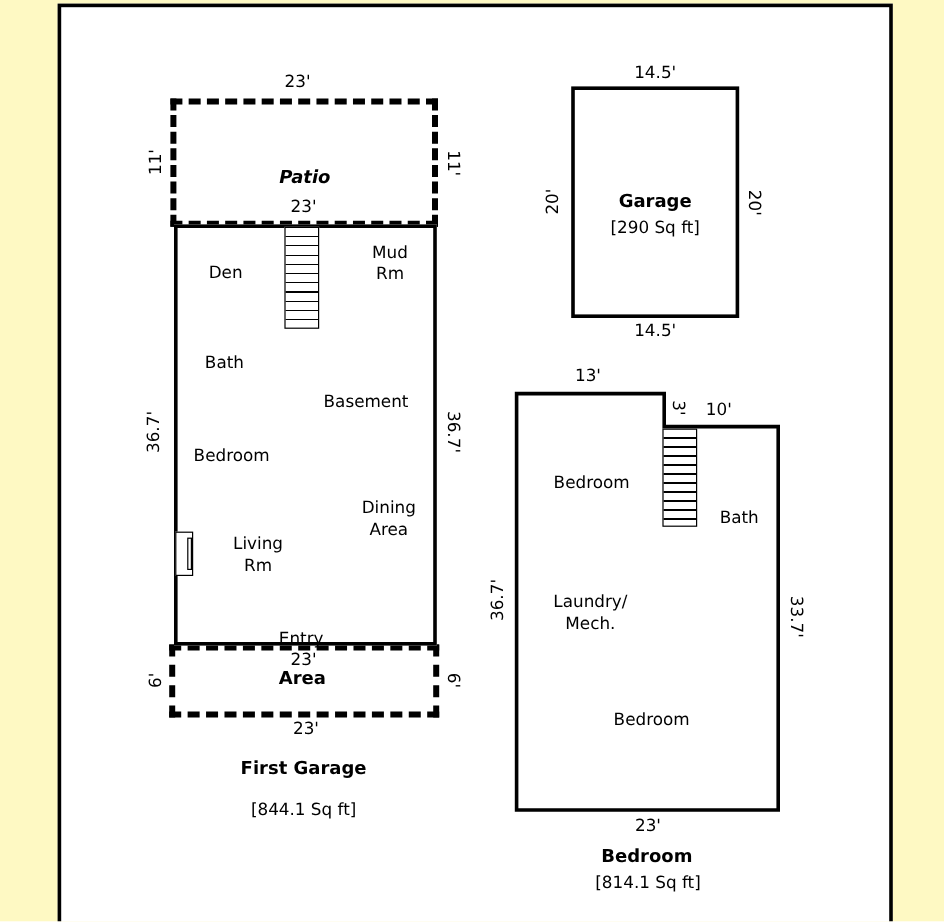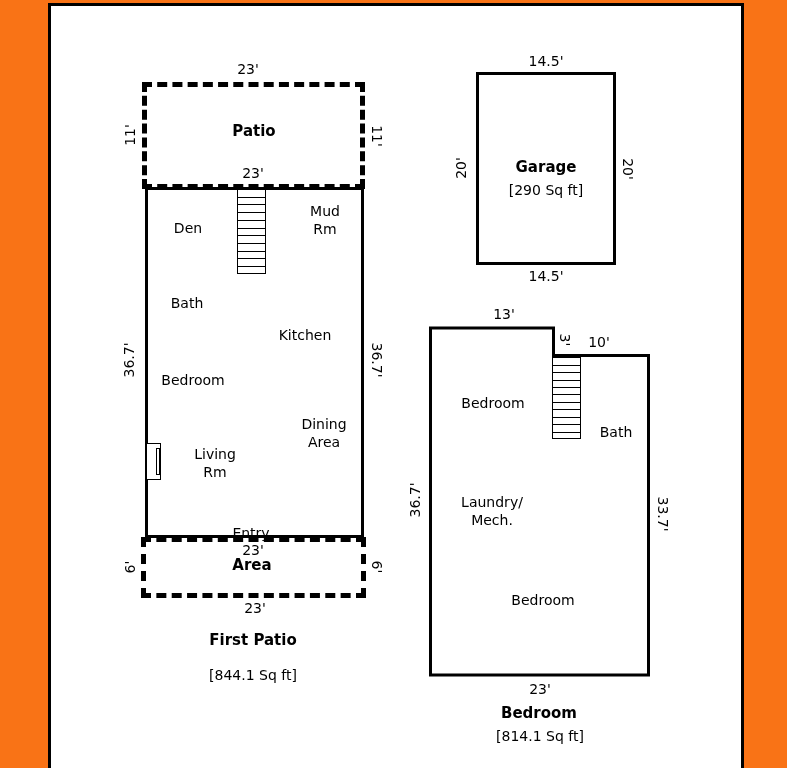--- a/index.html
+++ b/index.html
@@ -1,18 +1,18 @@
 <!DOCTYPE html>
 <html><head>
 <meta charset="utf-8">
 <style>
   html,body{margin:0;padding:0;background:#ffffff;}
   #canvas{
     position:relative;width:787px;height:768px;overflow:hidden;
-    background:#f97316;color:#000000;
+    background:#fef9c3;color:#000000;
     font-family:"DejaVu Sans","Liberation Sans",sans-serif;
   }
   .shape{position:absolute;background:#ffffff;box-sizing:border-box;}
   .solid{border:3px solid #000000;}
   .dashed{border:5px dashed #000000;}
   .frame{position:absolute;box-sizing:border-box;border:3px solid #000000;background:#ffffff;}
   .lbl{
     position:absolute;transform:translate(-50%,-50%);
     font-size:14px;line-height:1.3;white-space:pre-line;text-align:center;
   }
@@ -49,56 +49,56 @@
   </svg>
 
   <div class="stairs ff" style="left:237px;top:189px;width:29px;height:85px;"></div>
   <div class="stairs bs" style="left:552px;top:357px;width:29px;height:82px;"></div>
 
   <div class="fireplace" style="left:146px;top:443px;width:15px;height:37px;">
     <div class="fireplace-inner" style="left:9px;top:4px;width:4px;height:27px;"></div>
   </div>
 
   <div class="lbl" style="left:248px;top:69px;">23'</div>
-  <div class="lbl bold" style="left:254px;top:132px;">Patio</div>
+  <div class="lbl bold" style="left:254px;top:148px;font-style:italic;">Patio</div>
   <div class="lbl" style="left:253px;top:173px;">23'</div>
   <div class="lbl rotl" style="left:130px;top:135px;">11'</div>
   <div class="lbl rotr" style="left:377px;top:136px;">11'</div>
 
   <div class="lbl" style="left:188px;top:228px;">Den</div>
   <div class="lbl" style="left:325px;top:220px;">Mud
 Rm</div>
   <div class="lbl" style="left:187px;top:303px;">Bath</div>
-  <div class="lbl" style="left:305px;top:335px;">Kitchen</div>
+  <div class="lbl" style="left:305px;top:335px;">Basement</div>
   <div class="lbl" style="left:193px;top:380px;">Bedroom</div>
   <div class="lbl" style="left:324px;top:433px;">Dining
 Area</div>
   <div class="lbl" style="left:215px;top:463px;">Living
 Rm</div>
   <div class="lbl" style="left:251px;top:518px;margin-top:15px;">Entry</div>
   <div class="lbl rotl" style="left:129px;top:360px;">36.7'</div>
   <div class="lbl rotr" style="left:377px;top:360px;">36.7'</div>
 
   <div class="lbl" style="left:253px;top:550px;">23'</div>
   <div class="lbl bold" style="left:252px;top:566px;">Area</div>
   <div class="lbl rotl" style="left:130px;top:567px;">6'</div>
   <div class="lbl rotr" style="left:377px;top:567px;">6'</div>
   <div class="lbl" style="left:255px;top:608px;">23'</div>
 
-  <div class="lbl bold" style="left:253px;top:641px;">First Patio</div>
+  <div class="lbl bold" style="left:253px;top:641px;">First Garage</div>
   <div class="lbl" style="left:253px;top:663px;margin-top:12px;">[844.1 Sq ft]</div>
 
   <div class="lbl" style="left:546px;top:61px;">14.5'</div>
   <div class="lbl bold" style="left:546px;top:168px;">Garage</div>
   <div class="lbl" style="left:546px;top:190px;">[290 Sq ft]</div>
   <div class="lbl rotl" style="left:461px;top:168px;">20'</div>
   <div class="lbl rotr" style="left:628px;top:169px;">20'</div>
   <div class="lbl" style="left:546px;top:276px;">14.5'</div>
 
-  <div class="lbl" style="left:504px;top:314px;">13'</div>
+  <div class="lbl" style="left:490px;top:314px;">13'</div>
   <div class="lbl rotr" style="left:565px;top:340px;">3'</div>
   <div class="lbl" style="left:599px;top:342px;">10'</div>
   <div class="lbl" style="left:493px;top:403px;">Bedroom</div>
   <div class="lbl" style="left:616px;top:432px;">Bath</div>
   <div class="lbl rotl" style="left:415px;top:500px;">36.7'</div>
   <div class="lbl" style="left:492px;top:511px;">Laundry/
 Mech.</div>
   <div class="lbl rotr" style="left:663px;top:514px;">33.7'</div>
   <div class="lbl" style="left:543px;top:600px;">Bedroom</div>
   <div class="lbl" style="left:540px;top:689px;">23'</div>

